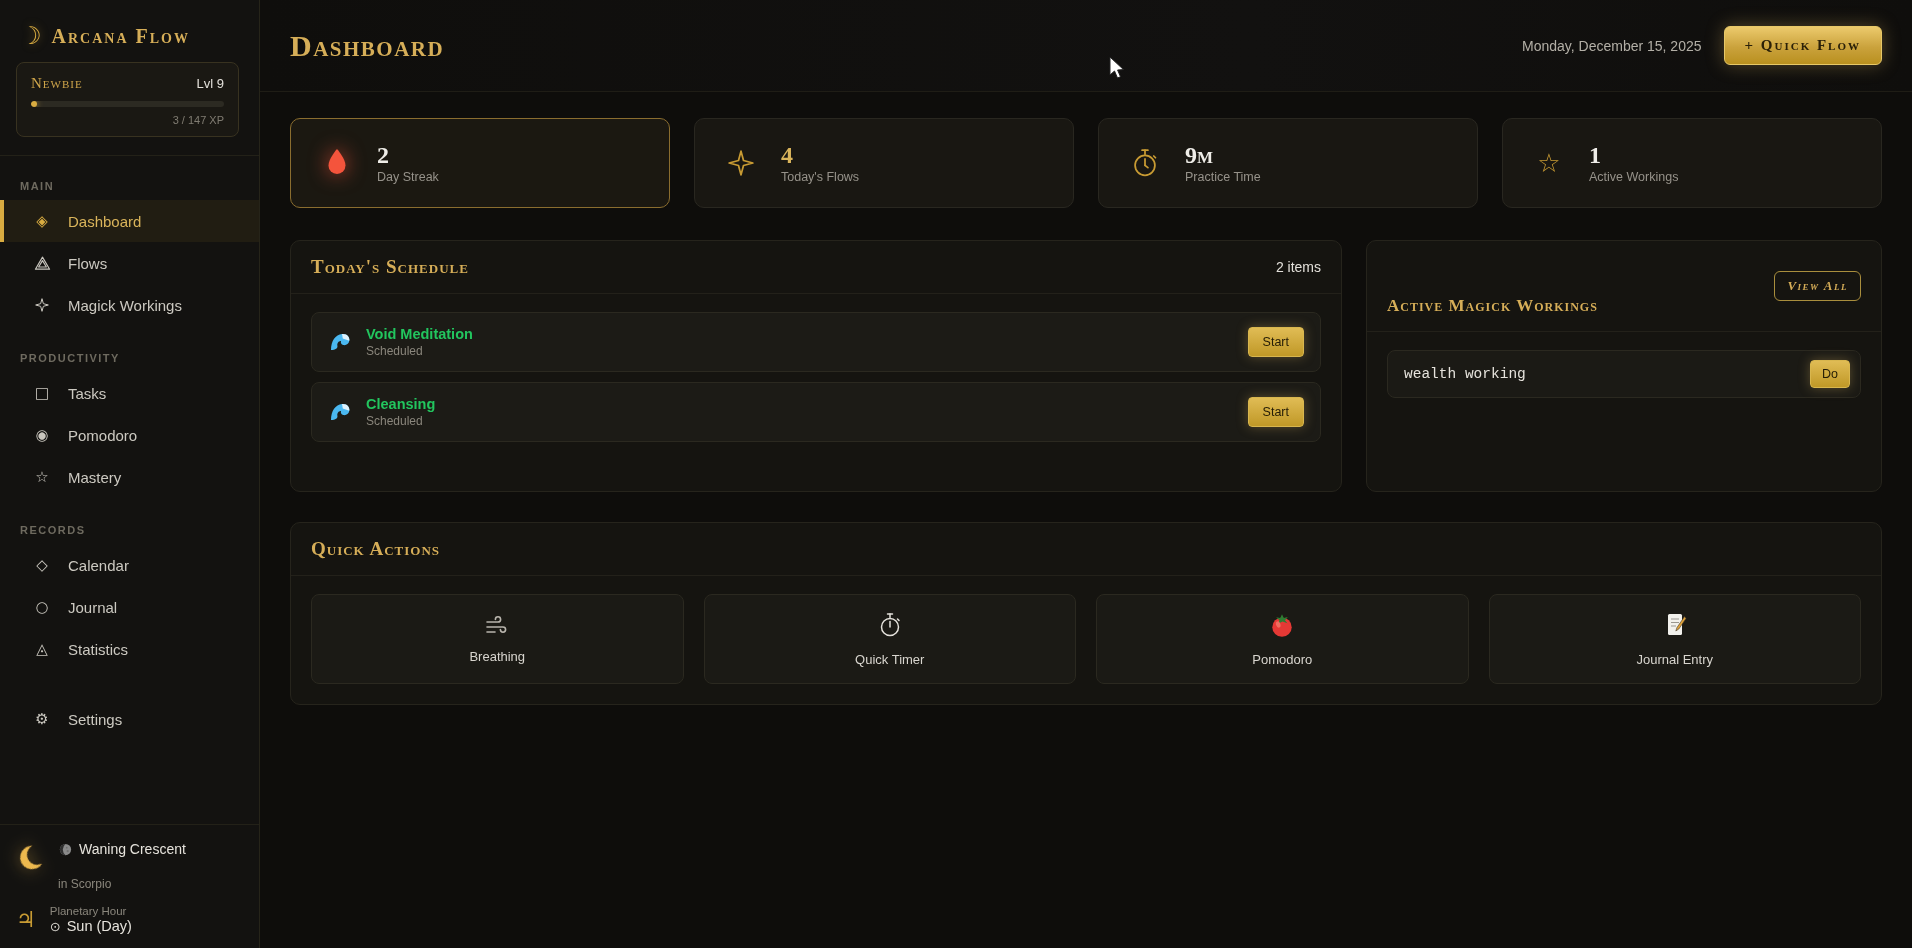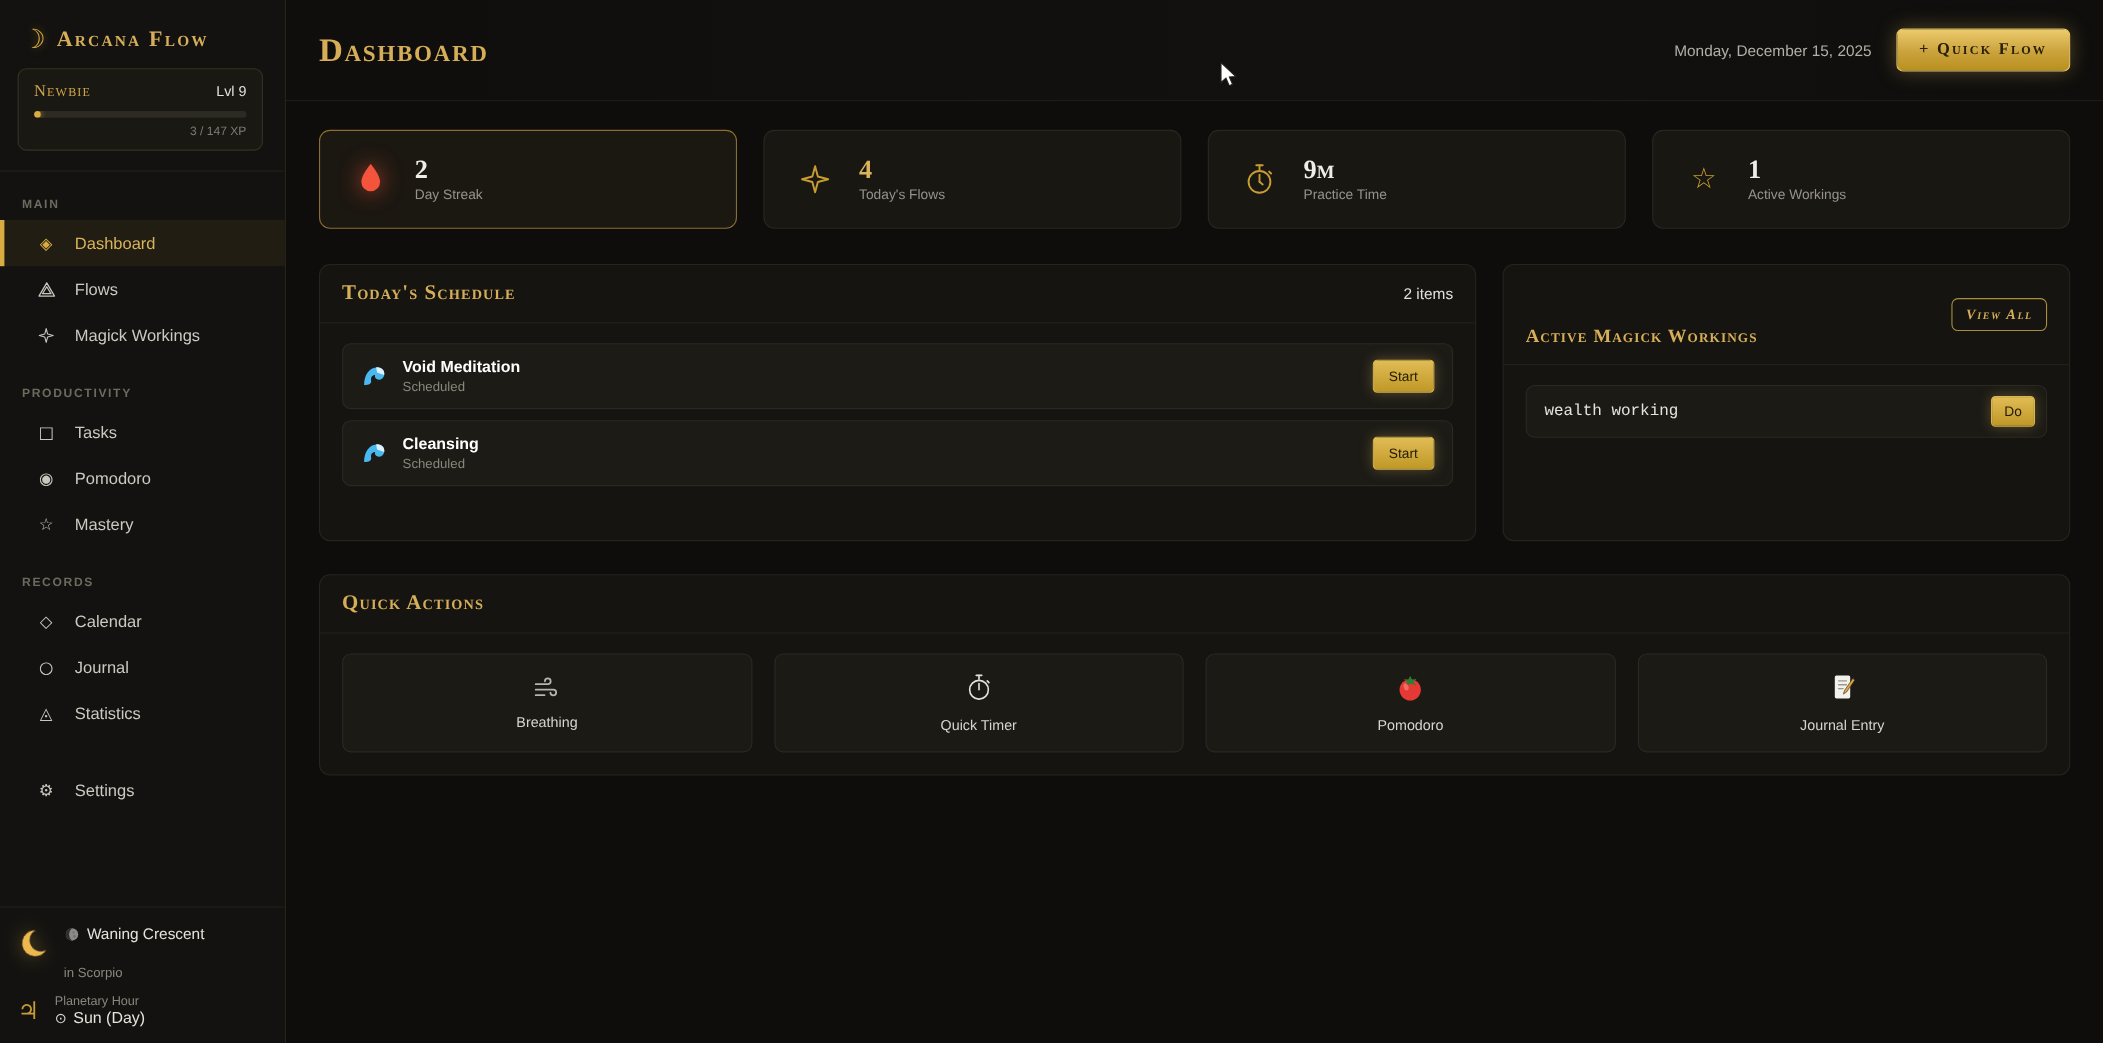--- a/index.html
+++ b/index.html
@@ -83,21 +83,21 @@
                   padding:15px 20px; border-bottom:1px solid #23211a; }
   .panel-title { color:#d6ae58; font-size:19px; font-weight:600; letter-spacing:1px; }
   .panel-count { color:#e3e0da; font-size:14px; }
   .panel-body { padding:18px 20px 20px 20px; }
   .mid-row .panel { height:252px; }
 
   .sched-item { display:flex; align-items:center; background:#1c1b16; border:1px solid #2b2920;
                 border-radius:8px; height:60px; padding:0 16px; margin-bottom:10px; cursor:pointer; }
   .sched-item:last-child { margin-bottom:0; }
   .sched-icon { margin-right:14px; display:flex; }
-  .sched-name { color:#ffffff; font-size:14.5px; font-weight:700;text-align:center; }
+  .sched-name { color:#22c55e; font-size:14.5px; font-weight:700;text-align:center; }
   .sched-status { color:#8a867c; font-size:12px; margin-top:2px; }
   .gold-btn { margin-left:auto; background:linear-gradient(180deg,#e0bc55 0%, #c09827 100%);
               color:#241c06; border:1px solid #d8b64e; border-radius:4px; font-size:12.5px;
               padding:7px 14px; cursor:pointer; box-shadow:0 0 12px rgba(212,175,95,.35); }
 
   .viewall-btn { background:transparent; border:1px solid #a98e3d; color:#d6ae58; border-radius:6px;
                  padding:6px 12px; font-size:13px; font-weight:600; letter-spacing:1.5px; cursor:pointer;font-style:italic; }
   .working-item { display:flex; align-items:center; background:#1b1a15; border:1px solid #2b2920;
                   border-radius:8px; height:48px; padding:0 10px 0 16px; cursor:pointer; }
   .working-name { color:#e6e3dc; font-size:14.5px;font-family:Liberation Mono, monospace; }

